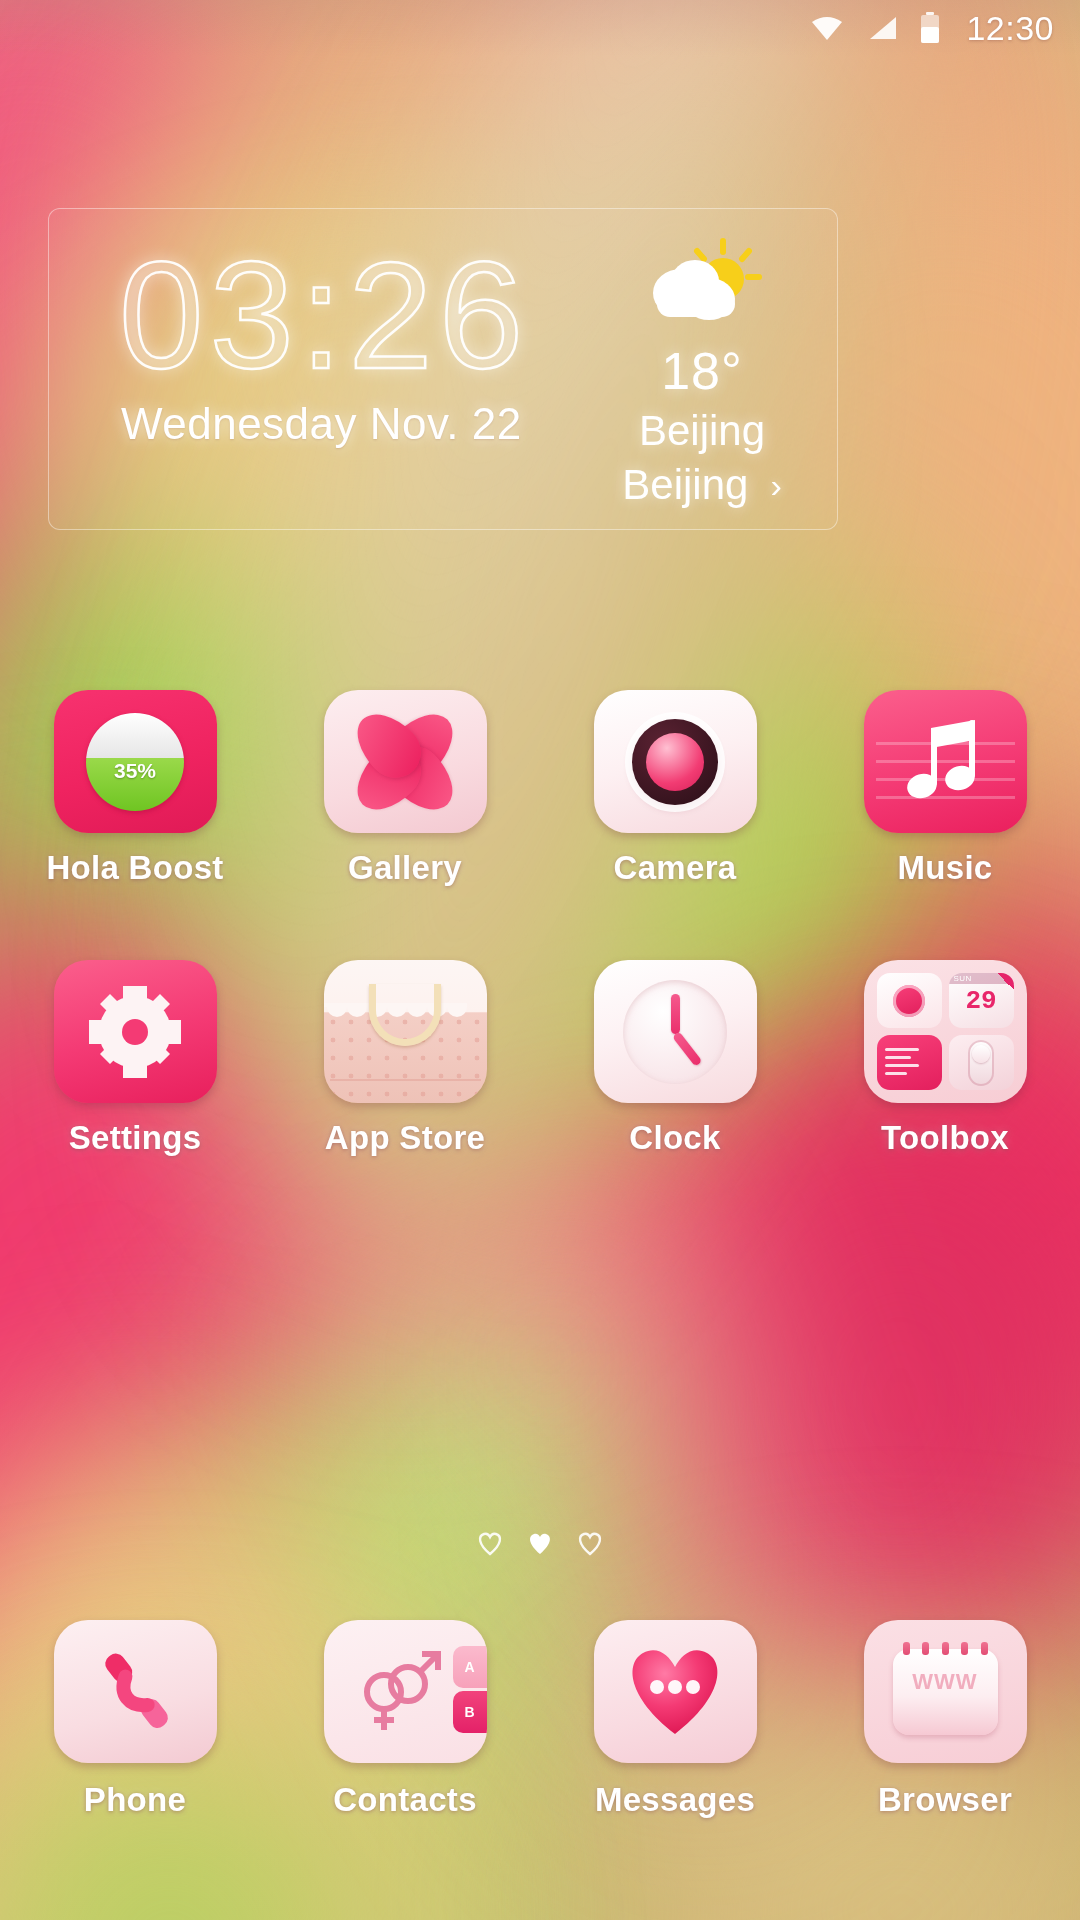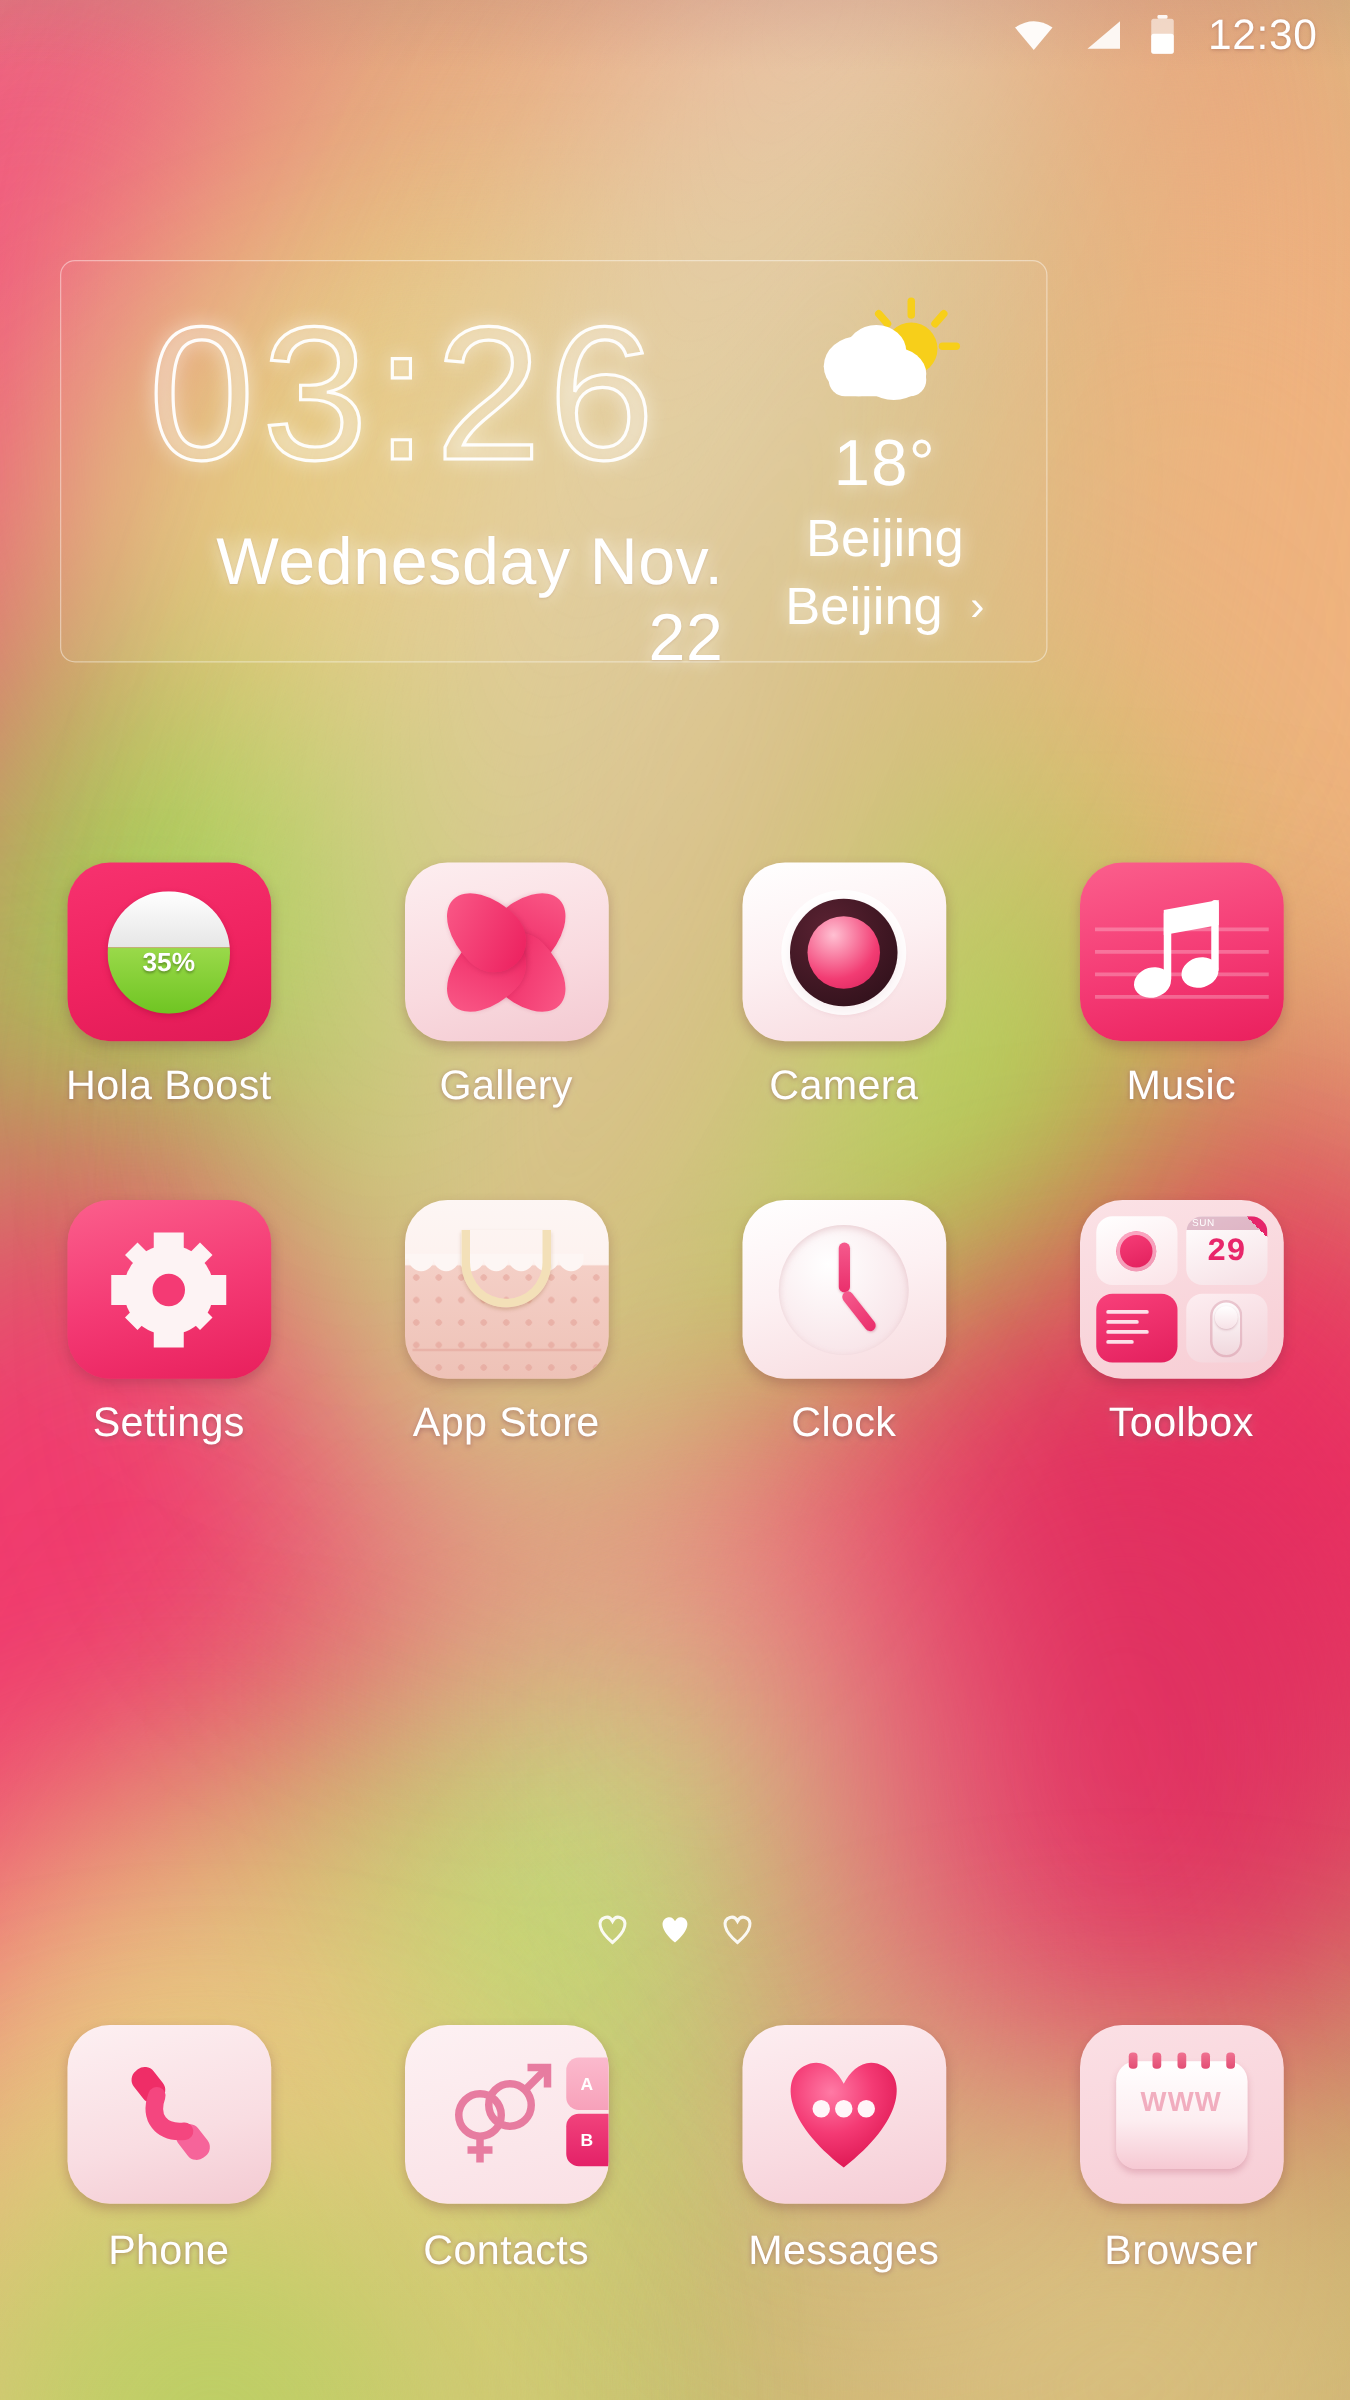--- a/index.html
+++ b/index.html
@@ -66,25 +66,24 @@
   #clock-time {
     font-size:152px; line-height:1; letter-spacing:6px;
     font-weight:300;
     color:rgba(255,255,255,.05);
     -webkit-text-stroke:2.5px rgba(255,255,255,.95);
     text-shadow:0 0 18px rgba(255,255,255,.55);
     font-family:"Liberation Sans", sans-serif;
     padding-left:46px;
   }
   #clock-date {
-    margin-top:28px; padding-left:48px;
-    font-size:53px; font-weight:300; color:#ffffff;
+    margin-top:8px; padding-left:48px;
+    font-size:44px; font-weight:300; color:#ffffff;
     text-shadow:0 0 14px rgba(255,255,255,.65), 0 1px 2px rgba(150,90,70,.25);
     letter-spacing:.5px;
-    text-align:right;
   }
   #weather-col {
     width:270px; padding-top:26px; text-align:center;
     display:flex; flex-direction:column; align-items:center;
   }
   #weather-icon { width:130px; height:96px; position:relative; }
   #weather-temp {
     margin-top:10px; font-size:52px; font-weight:300; color:#ffffff;
     text-shadow:0 0 14px rgba(255,255,255,.6); letter-spacing:1px;
   }
@@ -107,21 +106,21 @@
   #grid-row2 { top:960px; }
   #dock-row  { top:1620px; }
 
   .app-cell { display:flex; flex-direction:column; align-items:center; }
   .app-icon {
     width:163px; height:143px; border-radius:34px; position:relative;
     box-shadow:0 4px 9px rgba(110,40,60,.26);
     overflow:hidden; flex:0 0 auto;
   }
   .app-label {
-    margin-top:16px; font-size:33px; color:#ffffff; font-weight:400;
+    margin-top:16px; font-size:33px; color:#ffffff; font-weight:700;
     text-shadow:0 1px 4px rgba(130,60,70,.5), 0 0 10px rgba(255,255,255,.25);
     white-space:nowrap; letter-spacing:.3px;
   }
   #dock-row .app-label { margin-top:18px; }
 
   
   
   .ic-hola { background:linear-gradient(165deg,#f7326f 0%,#ef2360 55%,#e01a56 100%); }
   .hola-ball { position:absolute; left:50%; top:50%; transform:translate(-50%,-50%);
     width:98px; height:98px; border-radius:50%; overflow:hidden;

